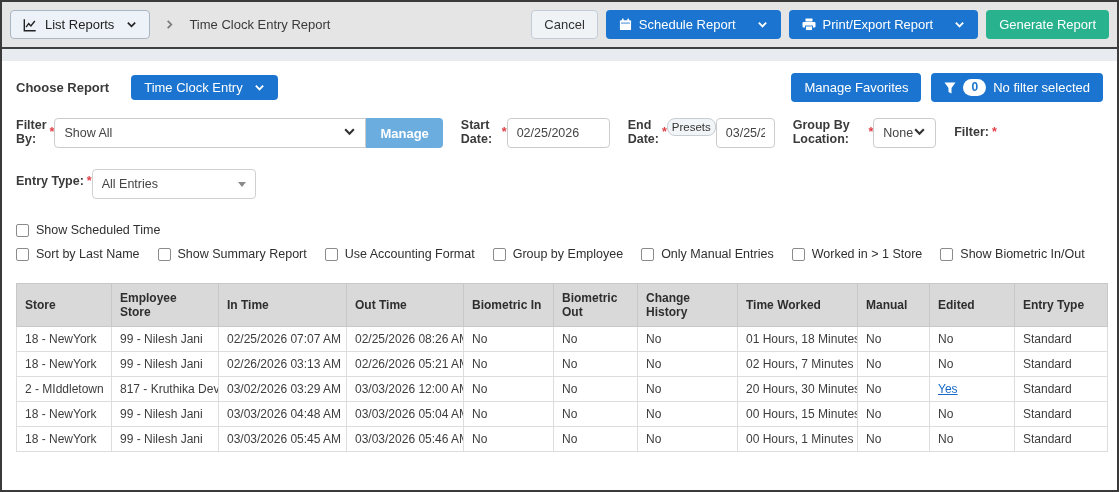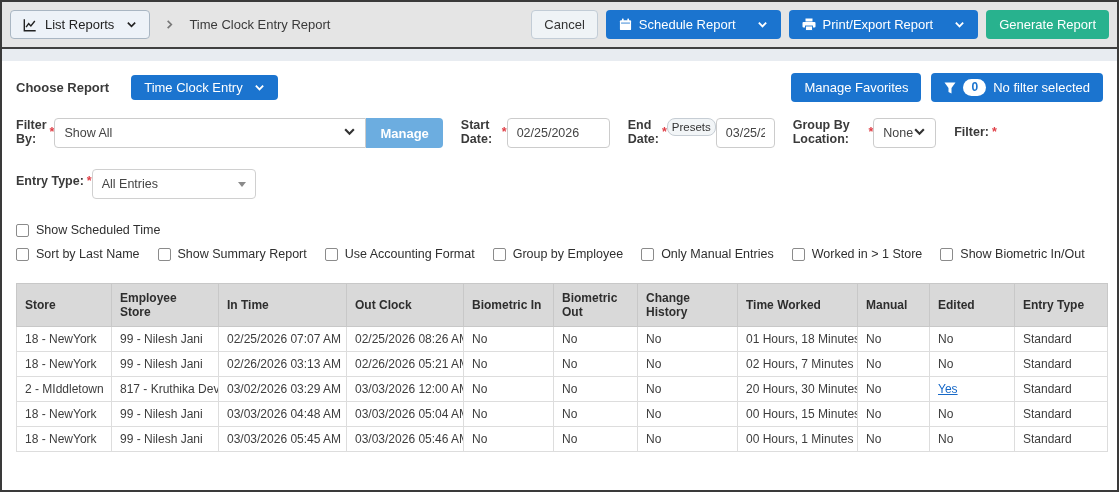--- a/index.html
+++ b/index.html
@@ -295,21 +295,21 @@
           <col style="width:120px">
         <col style="width:72px">
           <col style="width:85px">
           <col style="width:93px">
       </colgroup>
       <thead>
           <tr>
             <th>Store</th>
             <th>Employee Store</th>
             <th>In Time</th>
-            <th>Out Clock</th>
+            <th>Out Time</th>
             <th>Biometric In</th>
             <th>Biometric Out</th>
             <th>Change History</th>
             <th>Time Worked</th>
             <th>Manual</th>
             <th>Edited</th>
             <th>Entry Type</th>
           </tr>
         </thead>
       <tbody>

